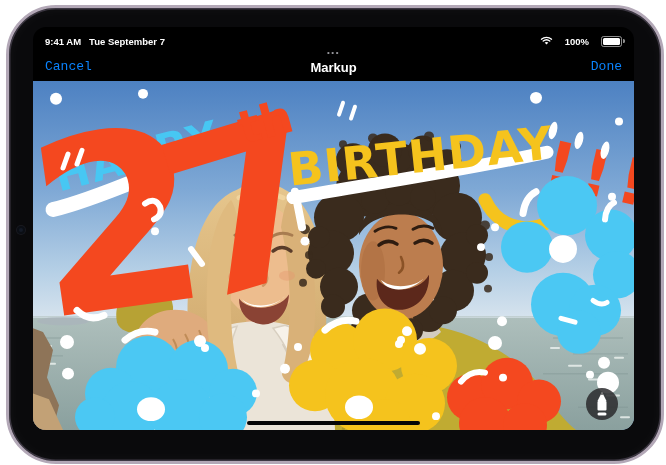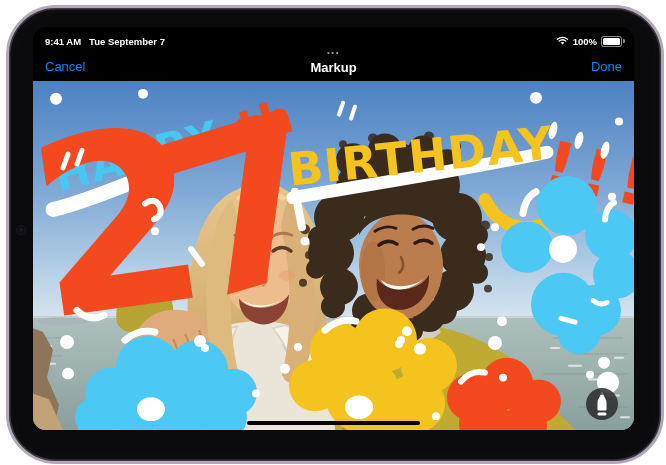--- a/index.html
+++ b/index.html
@@ -13,30 +13,30 @@
   .camera{position:absolute;left:8px;top:218px;width:8px;height:8px;border-radius:50%;
           background:#141a26;box-shadow:inset 0 0 0 2px #0b0e14, 0 0 0 1px #1a1a1f;}
 
   
   .screen{position:absolute;left:24px;top:19px;width:601px;height:403px;border-radius:13px;
           background:#000;overflow:hidden;display:flex;flex-direction:column;}
 
   .statusbar{height:20px;display:flex;justify-content:space-between;align-items:center;
              padding:4px 12px 0;color:#fff;font-size:9.5px;font-weight:600;text-align:right;}
   .sb-left{display:flex;gap:8px;align-items:center;}
-  .sb-right{display:flex;align-items:center;gap:4px;}
+  .sb-right{display:flex;align-items:center;gap:12px;}
   .battery{width:19px;height:9px;border:1px solid rgba(255,255,255,.55);border-radius:2.5px;
            position:relative;display:inline-block;}
   .battery i{position:absolute;inset:1px;background:#fff;border-radius:1.5px;}
   .battery:after{content:"";position:absolute;right:-3.5px;top:2px;width:2px;height:4px;
                  background:rgba(255,255,255,.55);border-radius:0 1.5px 1.5px 0;}
 
   .navbar{height:30px;position:relative;display:flex;align-items:center;
           justify-content:space-between;padding:0 12px;background:#000;}
-  .navbtn{background:none;border:none;color:#0A84FF;font-size:13px;font-family:Liberation Sans, sans-serif;
+  .navbtn{background:none;border:none;color:#0A84FF;font-size:13px;font-family:Liberation Mono, monospace;
           padding:0;cursor:pointer;z-index:2;text-align:right;}
   .nav-center{position:absolute;left:0;right:0;top:-2px;display:flex;flex-direction:column;
               align-items:center;pointer-events:none;}
   .dots{font-size:8px;letter-spacing:1.5px;color:#98989d;line-height:7px;pointer-events:auto;cursor:grab;}
   .title{color:#fff;font-size:13px;font-weight:700;margin-top:4px;}
 
   .photo{position:relative;flex:1;overflow:hidden;background:#7ea8d5;cursor:crosshair;}
   .photo > svg{position:absolute;inset:0;width:100%;height:100%;display:block;}
   .photo svg text{font-family:"DejaVu Sans","Liberation Sans",sans-serif;font-weight:bold;}
 

